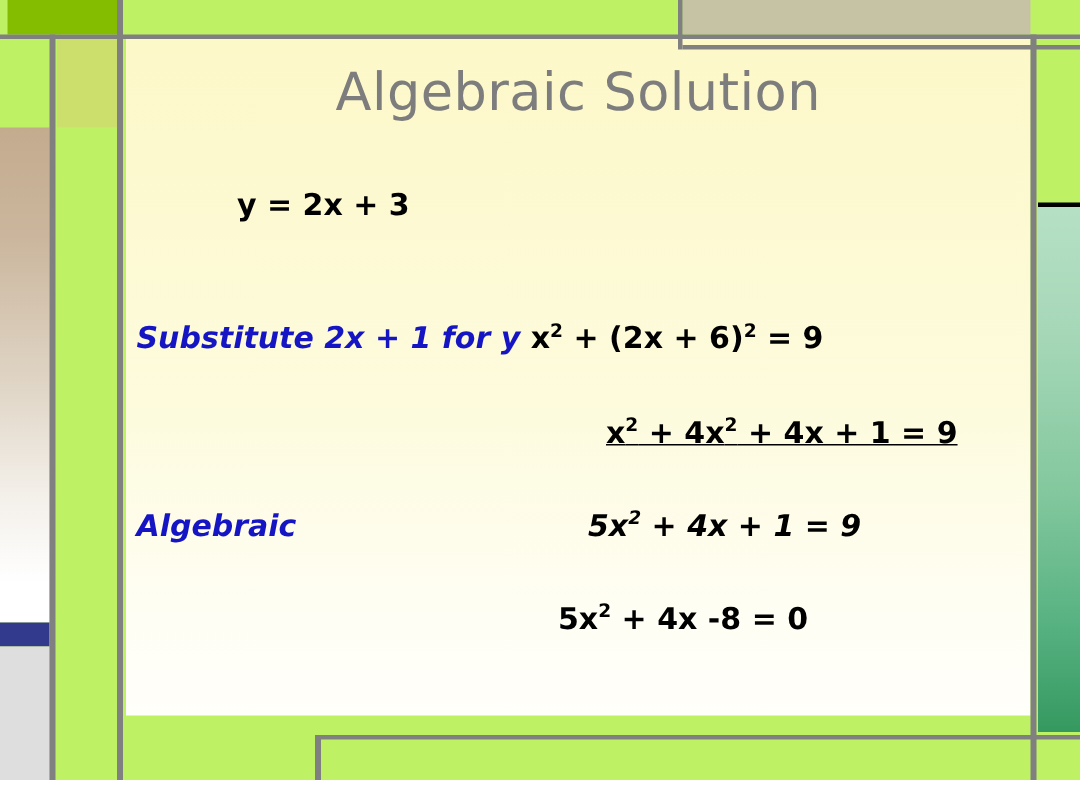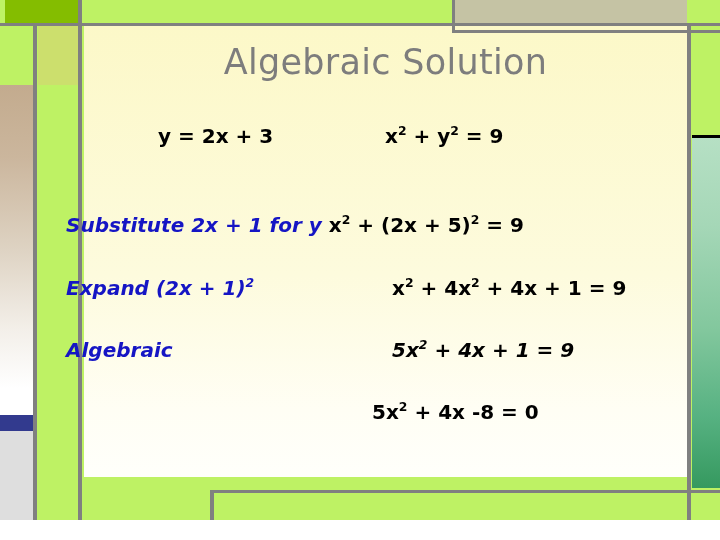--- a/index.html
+++ b/index.html
@@ -148,32 +148,33 @@
     font-size: 20px;
     font-weight: 700;
     color: #000000;
   }
   .label {
     font-family: "DejaVu Sans", sans-serif;
     font-size: 20px;
     font-weight: 700;
     font-style: italic;
     color: #1515c4;
+    margin-left: 25px;
   }
   sup {
     font-size: 0.62em;
     vertical-align: super;
     line-height: 0;
   }
 
   .row-given      { left: 158px; top: 124px; }
   .row-given-2    { left: 385px; top: 124px; }
   .row-substitute { left: 66px;  top: 213px; }
   .row-expand     { left: 66px;  top: 276px; }
-  .row-expand-2   { left: 392px; top: 276px; }
+  .row-expand-2   { left: 404px; top: 276px; text-decoration: underline; }
   .row-simplify   { left: 66px;  top: 338px; }
   .row-simplify-2 { left: 392px; top: 338px; font-style: italic; }
   .row-rearrange  { left: 66px;  top: 400px; }
   .row-rearrange-2{ left: 372px; top: 400px; }
 </style>
 </head>
 <body>
 
 <div id="slide">
 
@@ -201,31 +202,25 @@
   <div class="rule rule-v-right1"></div>
   <div class="rule rule-h-mid"></div>
   <div class="rule rule-v-mid"></div>
   <div class="rule rule-h-bottom"></div>
 
   <div class="title">Algebraic Solution</div>
 
   <div class="eq-row row-given">
     <span class="math">y = 2x + 3</span>
   </div>
-  <div class="eq-row row-given-2">
-    <span class="math"><span>x</span><sup>2</sup><span> + y</span><sup>2</sup><span> = 9</span></span>
-  </div>
 
   <div class="eq-row row-substitute">
-    <span class="label">Substitute 2x + 1 for y</span><span class="math"> <span>x</span><sup>2</sup><span> + (2x + 5)</span><sup>2</sup><span> = 9</span></span>
-  </div>
-
-  <div class="eq-row row-expand">
-    <span class="label"><span>Expand (2x + 1)</span><sup>2</sup></span>
-  </div>
+    <span class="label">Substitute 2x + 1 for y</span><span class="math"> <span>x</span><sup>2</sup><span> + (2x + 6)</span><sup>2</sup><span> = 9</span></span>
+  </div>
+
   <div class="eq-row row-expand-2">
     <span class="math"><span>x</span><sup>2</sup><span> + 4x</span><sup>2</sup><span> + 4x + 1 = 9</span></span>
   </div>
 
   <div class="eq-row row-simplify">
     <span class="label">Algebraic</span>
   </div>
   <div class="eq-row row-simplify-2">
     <span class="math"><span>5x</span><sup>2</sup><span> + 4x + 1 = 9</span></span>
   </div>

